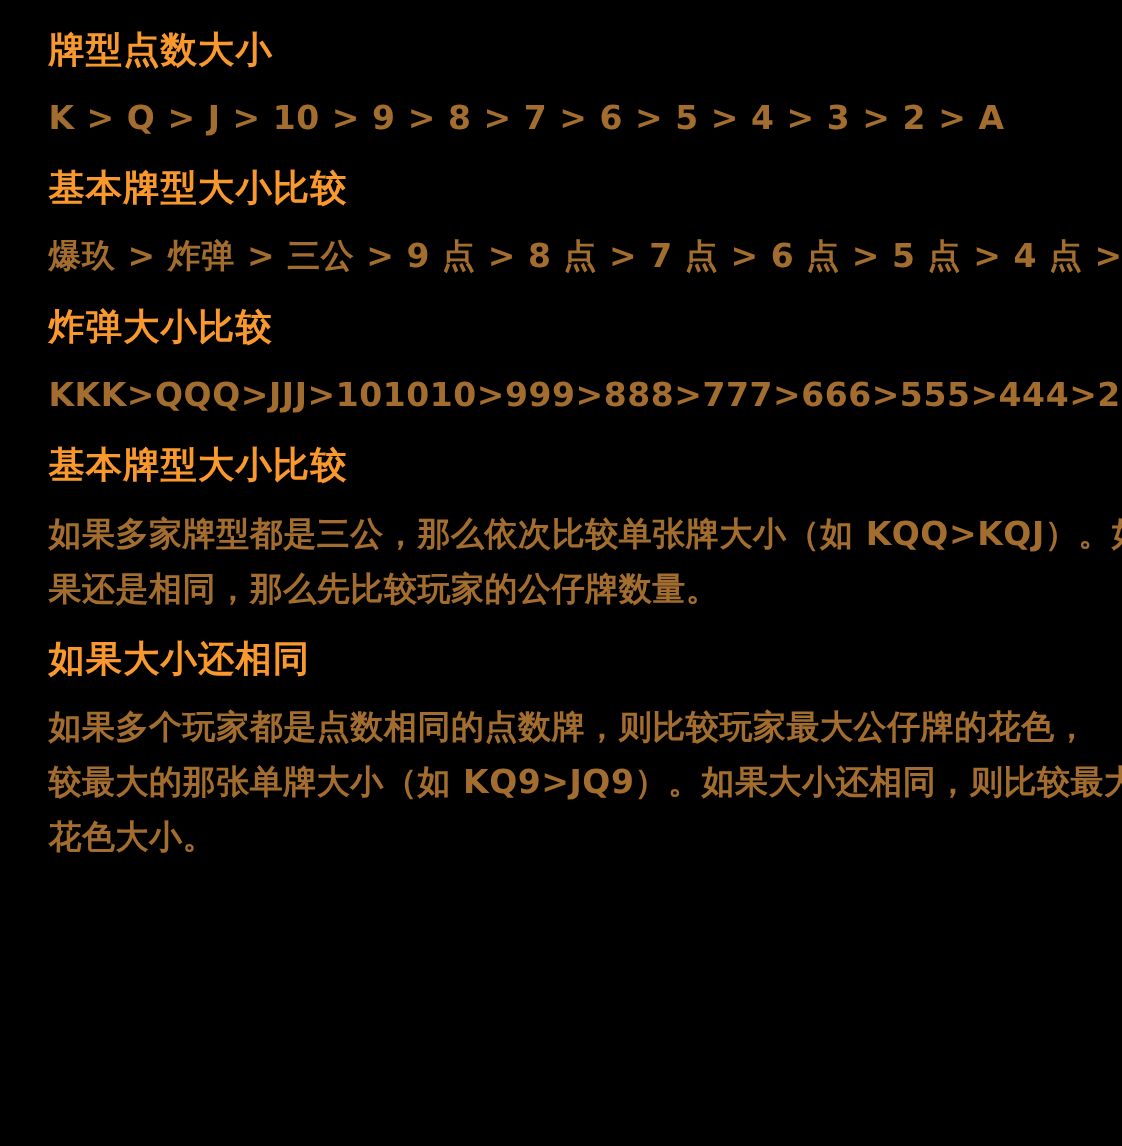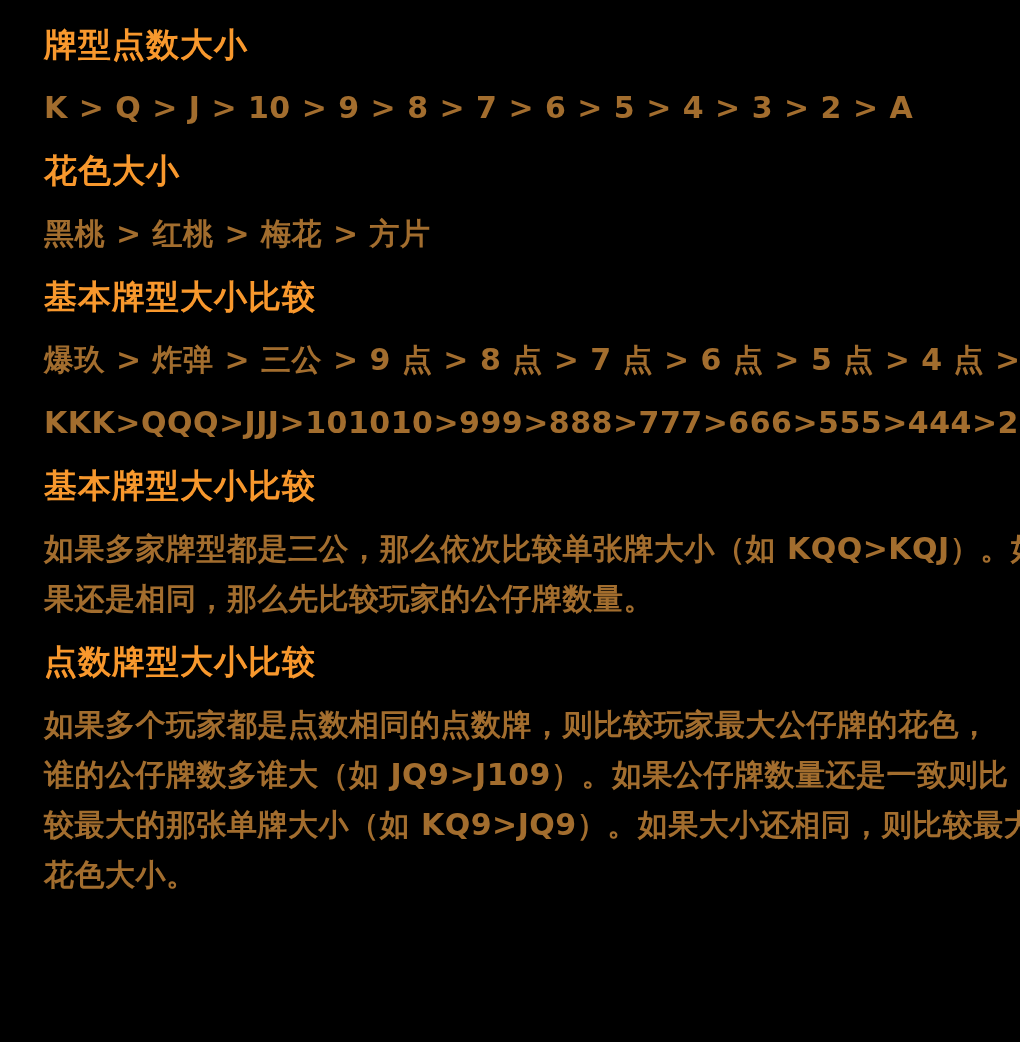--- a/index.html
+++ b/index.html
@@ -45,51 +45,45 @@
 
 <main class="rules-page">
 
   <section>
     <h2 class="sec-heading">牌型点数大小</h2>
     <div class="sec-body">
       <div class="sec-line">K &gt; Q &gt; J &gt; 10 &gt; 9 &gt; 8 &gt; 7 &gt; 6 &gt; 5 &gt; 4 &gt; 3 &gt; 2 &gt; A</div>
     </div>
   </section>
 
-  <section>
-    <h2 class="sec-heading">花色大小</h2>
-    <div class="sec-body">
-      <div class="sec-line">黑桃 &gt; 红桃 &gt; 梅花 &gt; 方片</div>
-    </div>
-  </section>
 
   <section>
     <h2 class="sec-heading">基本牌型大小比较</h2>
     <div class="sec-body">
       <div class="sec-line">爆玖 &gt; 炸弹 &gt; 三公 &gt; 9 点 &gt; 8 点 &gt; 7 点 &gt; 6 点 &gt; 5 点 &gt; 4 点 &gt; 3 点 &gt;</div>
     </div>
   </section>
 
   <section>
+    <h2 class="sec-heading">炸弹大小比较</h2>
     <div class="sec-body">
       <div class="sec-line">KKK&gt;QQQ&gt;JJJ&gt;101010&gt;999&gt;888&gt;777&gt;666&gt;555&gt;444&gt;222&gt;AAA</div>
     </div>
   </section>
 
   <section>
     <h2 class="sec-heading">基本牌型大小比较</h2>
     <div class="sec-body">
       <div class="sec-line">如果多家牌型都是三公，那么依次比较单张牌大小（如 KQQ&gt;KQJ）。如</div>
       <div class="sec-line">果还是相同，那么先比较玩家的公仔牌数量。</div>
     </div>
   </section>
 
   <section>
-    <h2 class="sec-heading">点数牌型大小比较</h2>
+    <h2 class="sec-heading">如果大小还相同</h2>
     <div class="sec-body">
       <div class="sec-line">如果多个玩家都是点数相同的点数牌，则比较玩家最大公仔牌的花色，</div>
-      <div class="sec-line">谁的公仔牌数多谁大（如 JQ9&gt;J109）。如果公仔牌数量还是一致则比</div>
       <div class="sec-line">较最大的那张单牌大小（如 KQ9&gt;JQ9）。如果大小还相同，则比较最大</div>
       <div class="sec-line">花色大小。</div>
     </div>
   </section>
 
 </main>
 
 </body></html>

